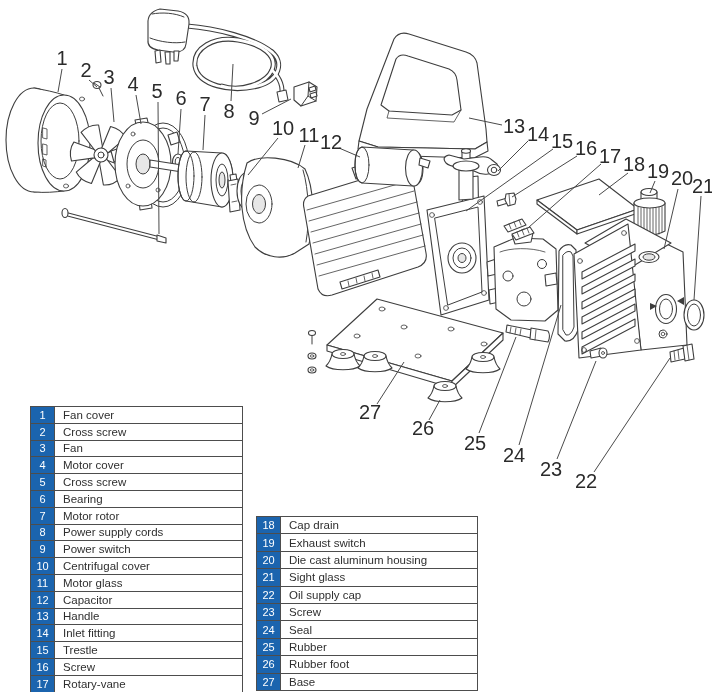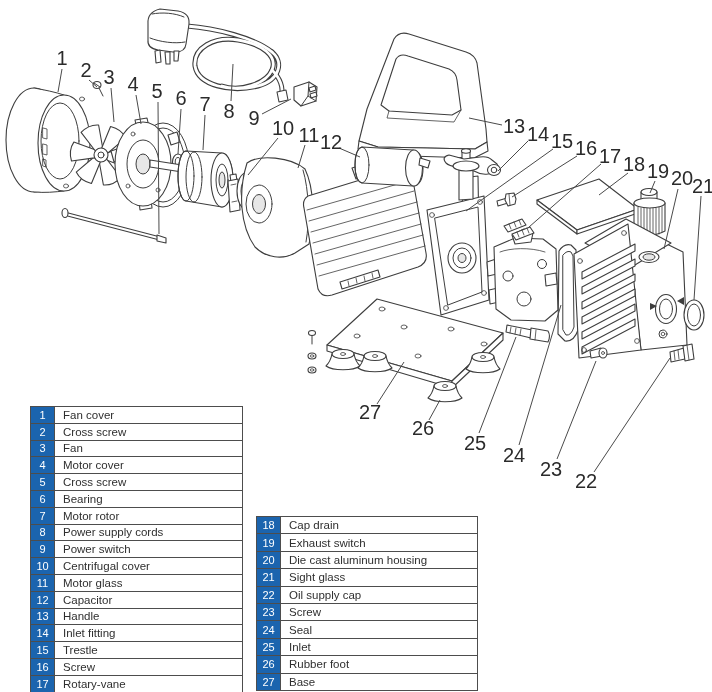--- a/index.html
+++ b/index.html
@@ -496,21 +496,21 @@
         <tr>
           <td class="num" style="background: rgb(27, 100, 174);">23</td>
           <td>Screw</td>
         </tr>
         <tr>
           <td class="num" style="background: rgb(27, 100, 174);">24</td>
           <td>Seal</td>
         </tr>
         <tr>
           <td class="num" style="background: rgb(27, 100, 174);">25</td>
-          <td>Inlet</td>
+          <td>Rubber</td>
         </tr>
         <tr>
           <td class="num" style="background: rgb(27, 100, 174);">26</td>
           <td>Rubber foot</td>
         </tr>
         <tr>
           <td class="num" style="background: rgb(27, 100, 174);">27</td>
           <td>Base</td>
         </tr>
       </tbody>

